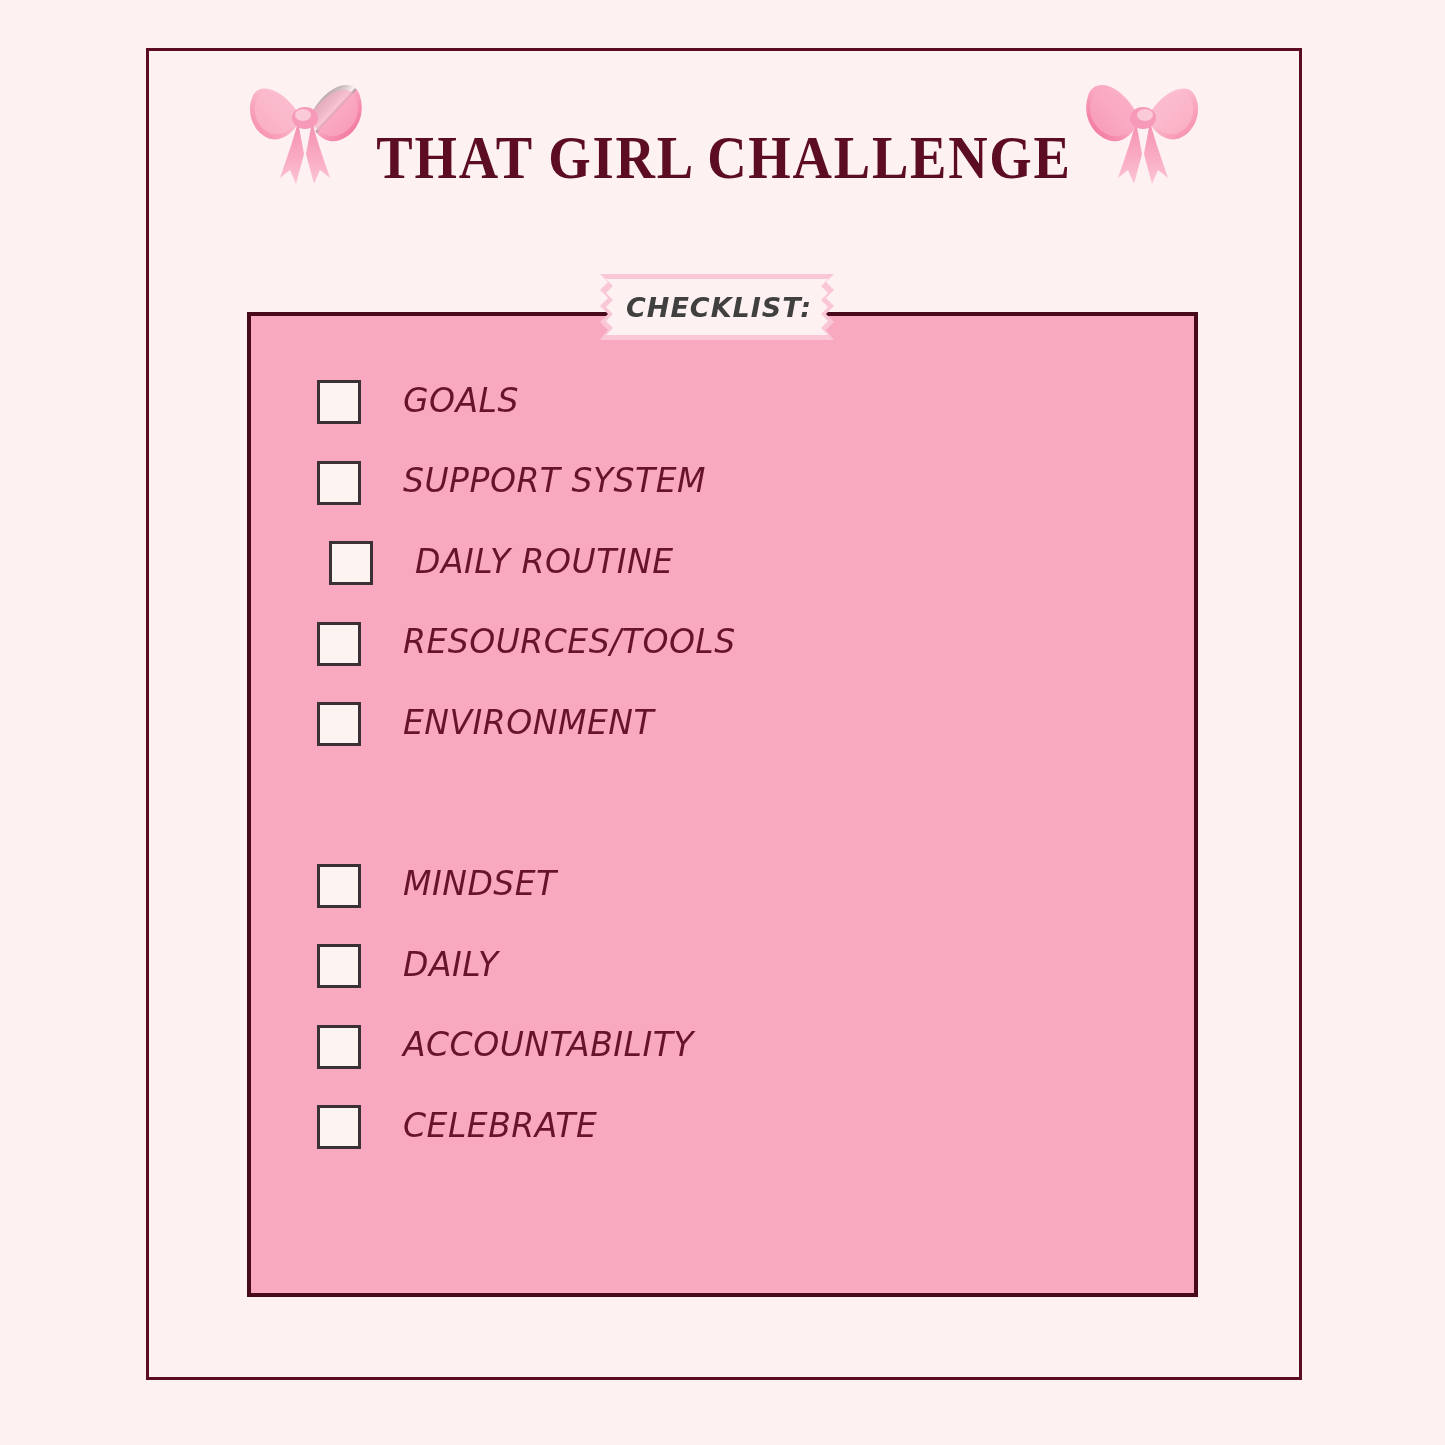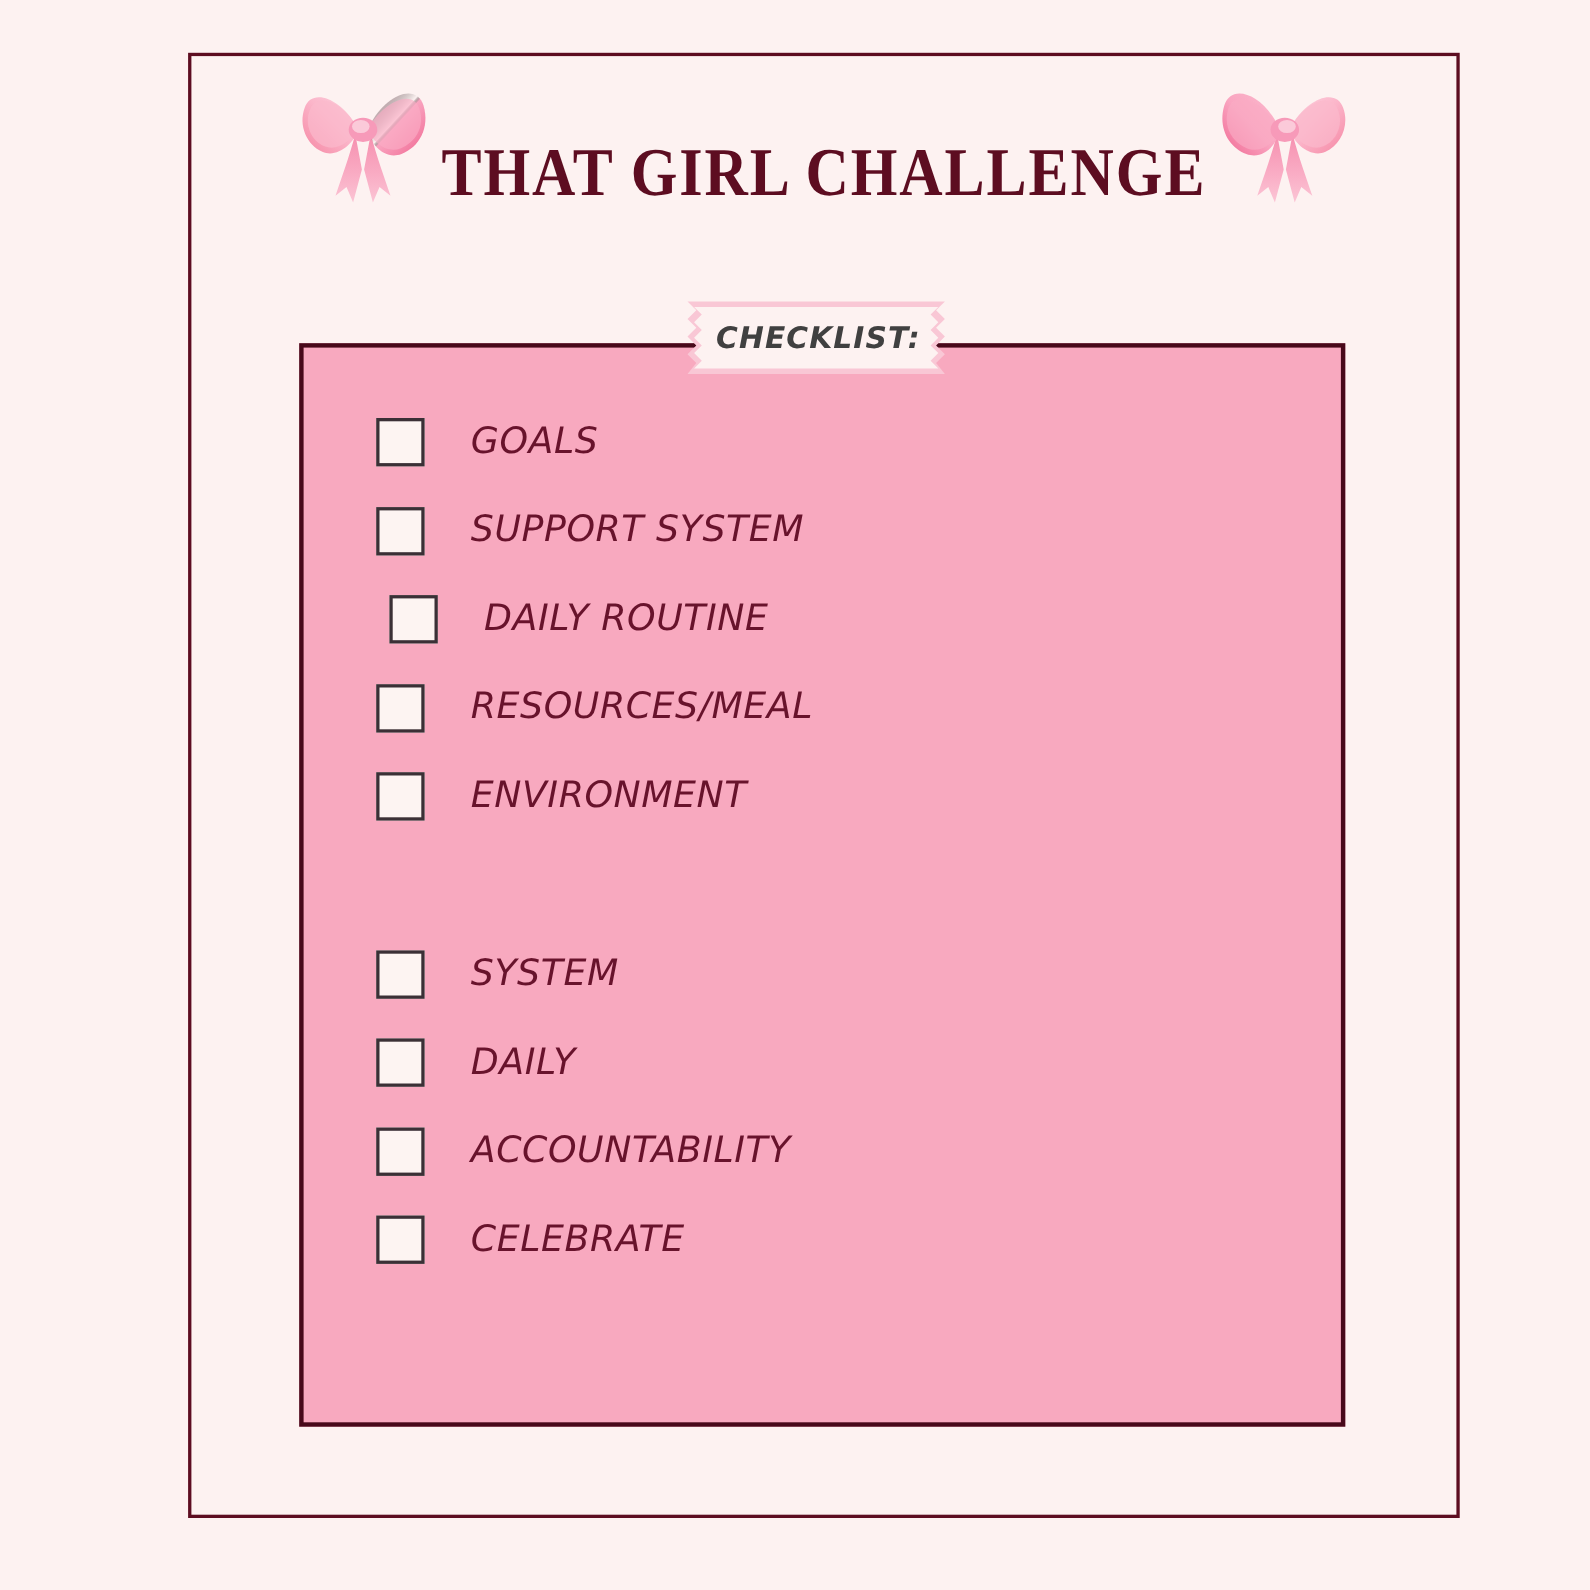--- a/index.html
+++ b/index.html
@@ -15,21 +15,20 @@
     background: #fdf2f1;
     font-family: "Liberation Sans", sans-serif;
     position: relative;
   }
 
   
   .canvas {
     position: absolute;
     inset: 0;
     background: #fdf2f1;
-    margin-left: 25px;
   }
 
   
   .frame {
     position: absolute;
     left: 146px;
     top: 48px;
     width: 1156px;
     height: 1332px;
     border: 3px solid #5d0d21;
@@ -234,29 +233,29 @@
         <div class="row" style="top: 62px;">
           <span class="checkbox"></span>
           <span class="row-label">GOALS</span>
         </div>
         <div class="row" style="top: 223.2px; padding-left: 12px;">
           <span class="checkbox"></span>
           <span class="row-label">DAILY ROUTINE</span>
         </div>
         <div class="row" style="top: 303.8px;">
           <span class="checkbox"></span>
-          <span class="row-label">RESOURCES/MEAL</span>
+          <span class="row-label">RESOURCES/TOOLS</span>
         </div>
         <div class="row" style="top: 384.4px; align-items: center;">
           <span class="checkbox"></span>
           <span class="row-label">ENVIRONMENT</span>
         </div>
         <div class="row" style="top: 545.6px;">
           <span class="checkbox"></span>
-          <span class="row-label">SYSTEM</span>
+          <span class="row-label">MINDSET</span>
         </div>
         <div class="row" style="top: 626.2px;">
           <span class="checkbox"></span>
           <span class="row-label">DAILY</span>
         </div>
         <div class="row" style="top: 706.8px; text-align: center;">
           <span class="checkbox"></span>
           <span class="row-label">ACCOUNTABILITY</span>
         </div>
         <div class="row" style="top: 787.4px;">

